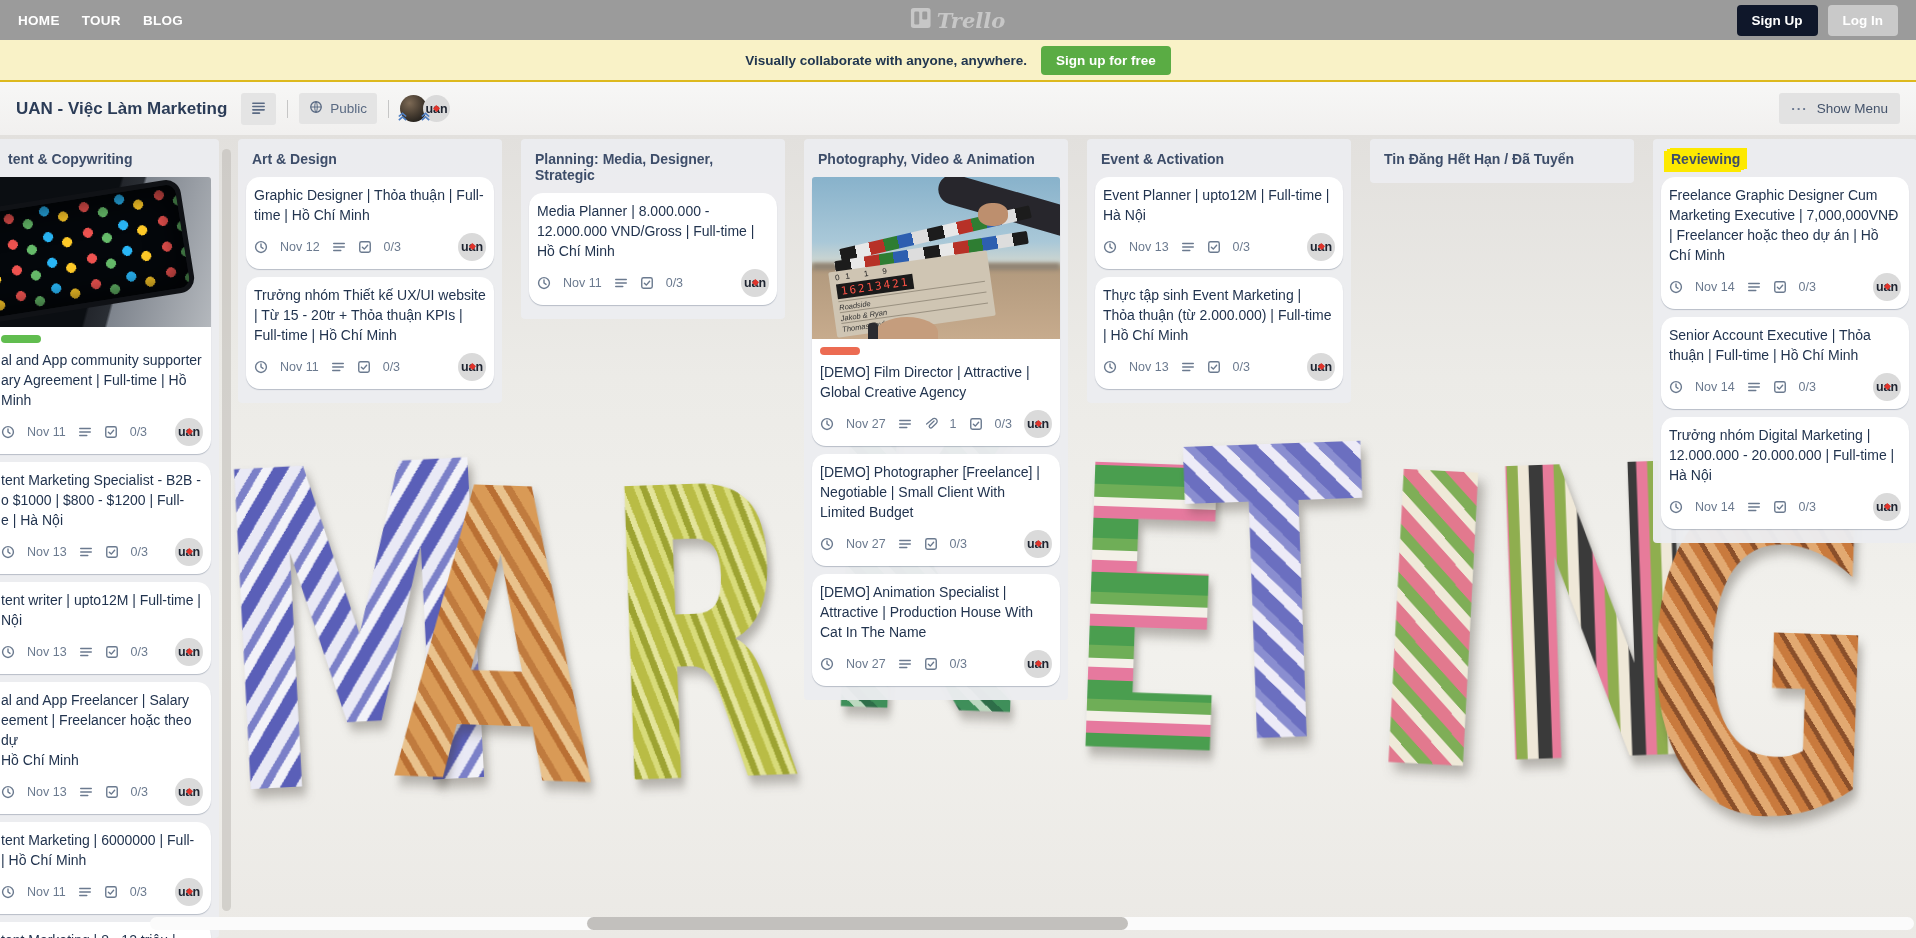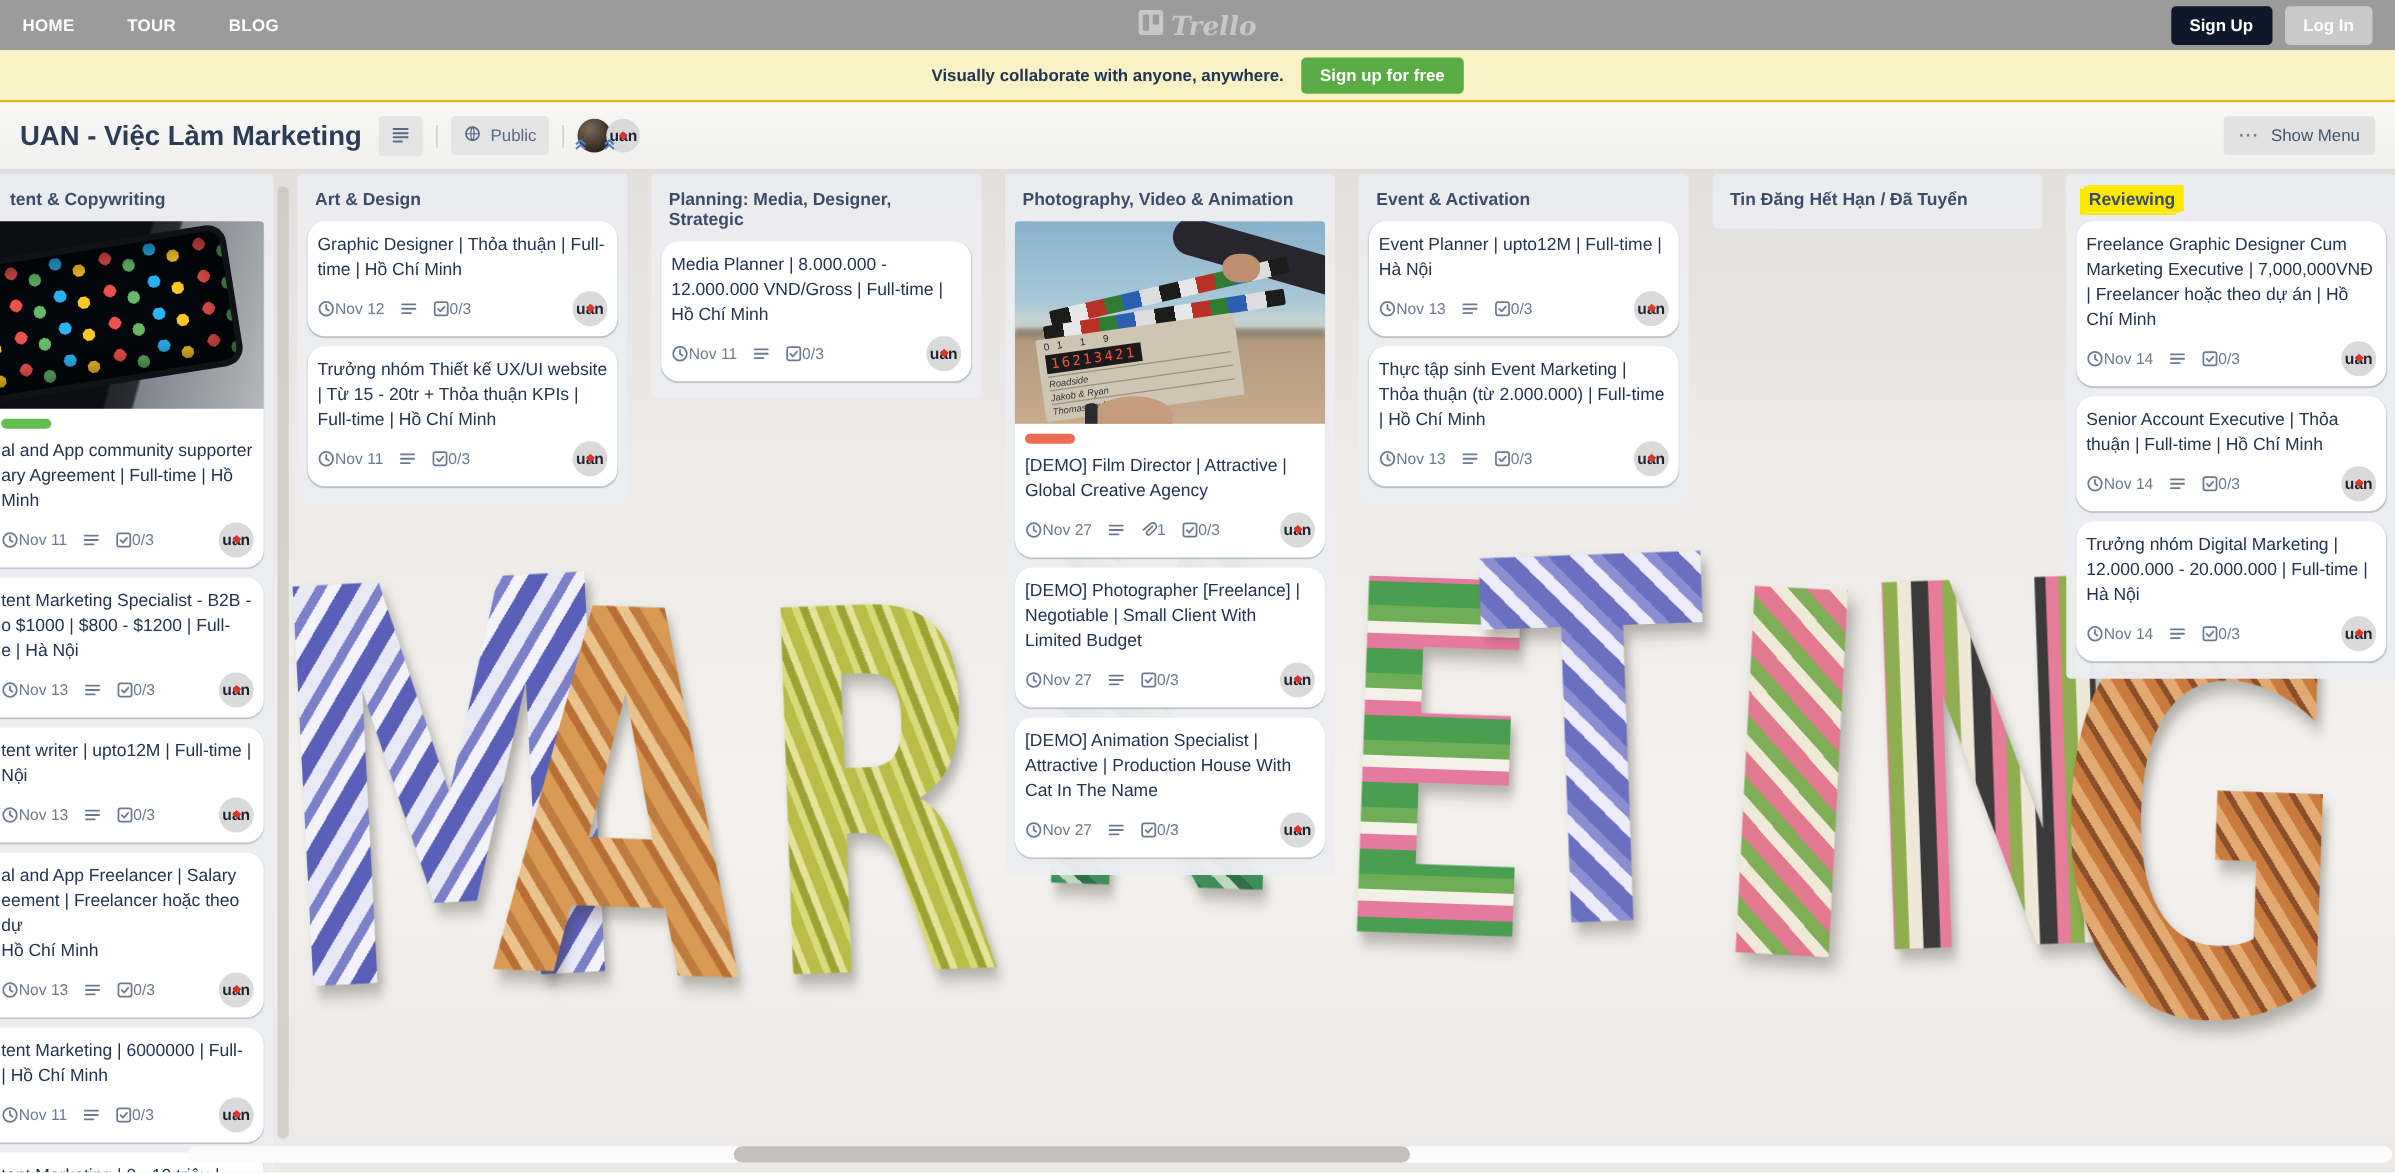--- a/index.html
+++ b/index.html
@@ -1,21 +1,21 @@
 <!DOCTYPE html>
 <html><head>
 <meta charset="utf-8">
 <style>
   * { box-sizing: border-box; margin: 0; padding: 0; }
   html,body { width:1916px; height:938px; overflow:hidden;
     font-family:"Liberation Sans","DejaVu Sans",sans-serif; }
 
   
   .topnav { position:relative; height:40px; background:#9b9b9b; display:flex;
-    align-items:center; padding:0 18px; gap:42px; }
+    align-items:center; padding:0 18px; gap:22px; }
   .topnav a { color:#fff; font-weight:700; font-size:13.5px; letter-spacing:.3px;
     text-decoration:none; cursor:pointer; }
   .brand { position:absolute; left:50%; top:0; height:40px; transform:translateX(-50%);
     display:flex; align-items:center; gap:6px; }
   .brand-word { font-family:"DejaVu Serif","Liberation Serif",serif; font-style:italic;
     font-weight:700; font-size:21px; color:#c7c7c7; }
   .nav-btns { margin-left:auto; display:flex; gap:10px; }
   .btn { border:none; border-radius:4px; padding:8px 15px; font-weight:700;
     font-size:13.5px; color:#fff; cursor:pointer; font-family:inherit; }
   .btn-signup { background:#0f172a; }
@@ -23,21 +23,21 @@
 
   
   .banner { height:42px; background:#f9f2c7; border-bottom:2px solid #ddb91e;
     display:flex; align-items:center; justify-content:center; gap:14px; }
   .banner-msg { font-weight:700; font-size:13.5px; color:#21364f; }
   .btn-cta { background:#5aac44; padding:7px 15px; }
 
   
   .bheader { height:53px; background:linear-gradient(180deg,#f7f7f6,#f1f0ef);
     display:flex; align-items:center; padding:0 16px; }
-  .btitle { font-size:22px; font-weight:700; color:#2b3c57; margin-right:14px; }
+  .btitle { font-size:17px; font-weight:700; color:#2b3c57; margin-right:14px; }
   .hbtn { background:#e4e4e4; border-radius:3px; color:#5a6a83; display:flex;
     align-items:center; gap:7px; padding:7px 10px; font-size:13.5px; cursor:pointer; }
   .divider { width:1px; height:18px; background:#c6c6c6; margin:0 11px; }
   .havatars { display:flex; }
   .havatar { width:27px; height:27px; border-radius:50%; position:relative; }
   .havatar + .havatar { margin-left:-4px; }
   .havatar.photo { background:radial-gradient(circle at 35% 30%,#7d6a55,#4a3f33 45%,#23201c 80%); }
   .admin-chevrons { position:absolute; left:-3px; bottom:-4px; }
   .show-menu { margin-left:auto; background:#e2e2e2; border-radius:3px; padding:8px 12px;
     color:#44536b; font-size:13.5px; display:flex; gap:9px; align-items:center; cursor:pointer; }
@@ -86,21 +86,21 @@
 
   .card { background:#fff; border-radius:14px; box-shadow:0 1px 1px rgba(9,30,66,.23);
     padding:8px; margin-bottom:8px; cursor:pointer; }
   .card-title { font-size:14px; line-height:20px; color:#22344f; white-space:pre-line; }
   .labels { display:flex; gap:4px; margin-bottom:7px; }
   .label { width:40px; height:8px; border-radius:4px; }
   .label--green { background:#61bd4f; }
   .label--red   { background:#ec6b52; }
   .badges { display:flex; align-items:center; gap:12px; margin-top:8px;
     color:#6b7a8f; font-size:12.5px; }
-  .badge { display:inline-flex; align-items:flex-start; gap:0; }
+  .badge { display:inline-flex; align-items:flex-start; gap:12px; }
   .badge svg { display:block; }
   .avatar { width:28px; height:28px; border-radius:50%; background:#dadada;
     margin-left:auto; display:flex; align-items:center; justify-content:center;
     font-weight:700; font-size:12.5px; color:#1d2330; }
   .havatar .avatar { width:27px; height:27px; margin:0; }
   .a-mark { position:relative; }
   .a-mark::after { content:''; position:absolute; left:1px; top:4px; width:5px; height:5px;
     background:#e0342b; transform:rotate(40deg); }
 
   

